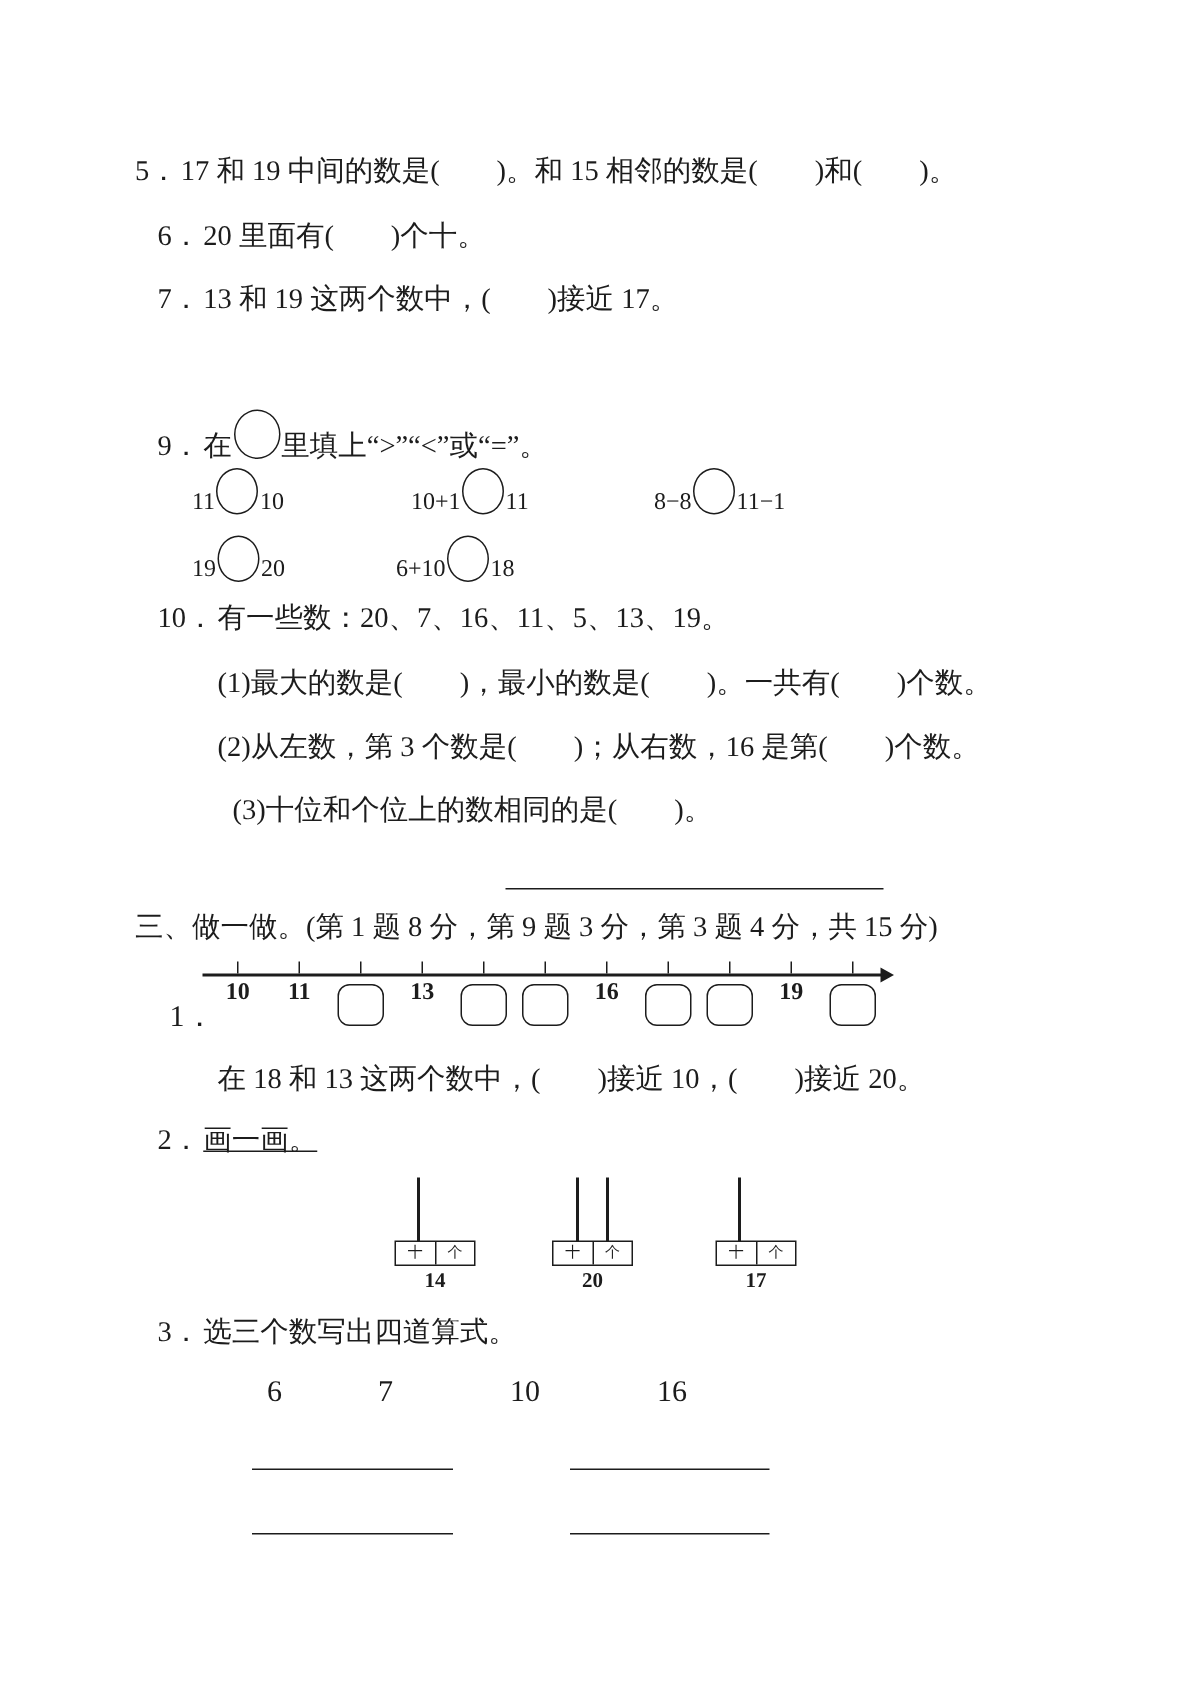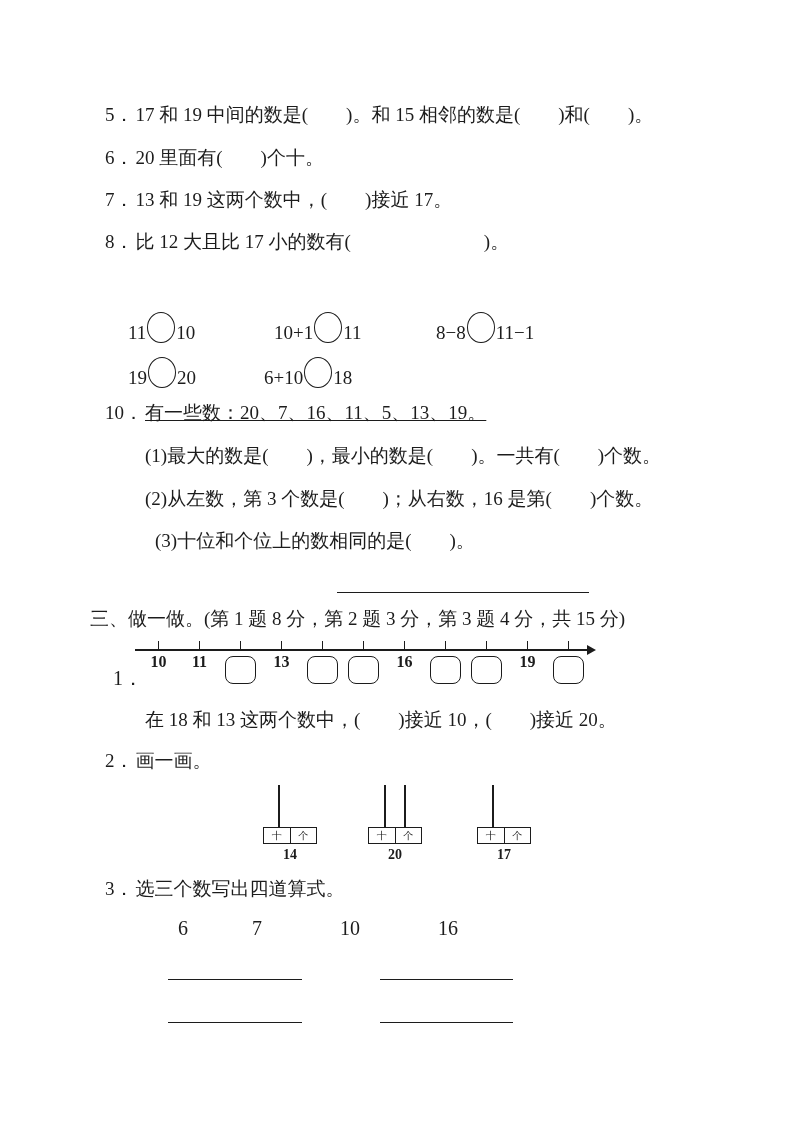--- a/index.html
+++ b/index.html
@@ -18,21 +18,21 @@
   .cmp-circle{
     display:inline-block;width:26px;height:29px;
     border:1.6px solid #1c1c1c;border-radius:50%;
     vertical-align:-4px;margin:0 1px;
   }
   .hdr-circle{
     display:inline-block;width:29px;height:31px;
     border:1.6px solid #1c1c1c;border-radius:50%;
     vertical-align:-3px;margin:0 1px;
   }
-  .cmp{position:absolute;white-space:nowrap;font-size:19px;}
+  .cmp{position:absolute;white-space:nowrap;font-size:16px;}
   
   .numberline{position:absolute;left:135px;top:641px;width:466px;height:52px;}
   .nl-line{position:absolute;left:0;top:8px;width:454px;height:1.6px;background:#1c1c1c;}
   .nl-arrow{position:absolute;left:452px;top:3.5px;width:0;height:0;
     border-left:9px solid #1c1c1c;border-top:5px solid transparent;border-bottom:5px solid transparent;}
   .nl-cells{position:absolute;left:3px;top:0;display:flex;}
   .nl-cell{width:41px;display:flex;flex-direction:column;align-items:center;}
   .nl-tick{width:1.6px;height:8px;background:#1c1c1c;}
   .nl-label{font-weight:bold;font-size:16px;margin-top:4px;line-height:1.1;}
   .nl-box{width:29px;height:26px;border:1.7px solid #1c1c1c;border-radius:8px;margin-top:7px;background:#fff;}
@@ -45,63 +45,63 @@
   .pv-num{position:absolute;top:62px;left:0;width:54px;text-align:center;font-size:14px;font-weight:bold;}
   
   .blank{position:absolute;height:0;border-bottom:1.5px solid #1c1c1c;}
   .num-choice{position:absolute;font-size:20px;}
 </style>
 </head>
 <body>
 
 <div class="page">
 
-  <div class="line" style="left:105px;top:103px;">
+  <div class="line" style="left:90px;top:103px;">
     <span class="qnum">5．</span><span>17 和 19 中间的数是(　　)。和 15 相邻的数是(　　)和(　　)。</span>
   </div>
 
   <div class="line" style="left:105px;top:146px;">
     <span class="qnum">6．</span><span>20 里面有(　　)个十。</span>
   </div>
 
   <div class="line" style="left:105px;top:188px;">
     <span class="qnum">7．</span><span>13 和 19 这两个数中，(　　)接近 17。</span>
   </div>
 
-  <div class="line" style="left:105px;top:230px;">
-    <span class="qnum">8．</span><span>比 12 大且比 17 小的数有(　　　　　　　)。</span>
+
+  <div class="line" style="left:105px;top:273px;">
+    <span class="qnum">9．</span><span>在</span><span class="hdr-circle"></span><span>里填上“&gt;”“&lt;”或“=”。</span>
   </div>
-
 
   <div class="cmp" style="left:128px;top:312px;">
     <span>11</span><span class="cmp-circle"></span><span>10</span>
   </div>
   <div class="cmp" style="left:274px;top:312px;">
     <span>10+1</span><span class="cmp-circle"></span><span>11</span>
   </div>
   <div class="cmp" style="left:436px;top:312px;">
     <span>8−8</span><span class="cmp-circle"></span><span>11−1</span>
   </div>
 
   <div class="cmp" style="left:128px;top:357px;">
     <span>19</span><span class="cmp-circle"></span><span>20</span>
   </div>
   <div class="cmp" style="left:264px;top:357px;">
     <span>6+10</span><span class="cmp-circle"></span><span>18</span>
   </div>
 
-  <div class="line" style="left:105px;top:401px;text-decoration:underline;">
+  <div class="line" style="left:105px;top:401px;">
     <span class="qnum">10．</span><span>有一些数：20、7、16、11、5、13、19。</span>
   </div>
   <div class="line" style="left:145px;top:444px;">(1)最大的数是(　　)，最小的数是(　　)。一共有(　　)个数。</div>
   <div class="line" style="left:145px;top:487px;">(2)从左数，第 3 个数是(　　)；从右数，16 是第(　　)个数。</div>
   <div class="line" style="left:155px;top:529px;">(3)十位和个位上的数相同的是(　　)。</div>
   <div class="blank" style="left:337px;top:592px;width:252px;"></div>
 
-  <div class="line" style="left:90px;top:607px;">三、做一做。(第 1 题 8 分，第 2 题 3 分，第 3 题 4 分，共 15 分)</div>
+  <div class="line" style="left:90px;top:607px;">三、做一做。(第 1 题 8 分，第 9 题 3 分，第 3 题 4 分，共 15 分)</div>
 
   <div class="line" style="left:113px;top:666px;font-size:20px;">1．</div>
   <div class="numberline">
     <div class="nl-line"></div>
     <div class="nl-arrow"></div>
     <div class="nl-cells">
       <div class="nl-cell">
           <div class="nl-tick"></div>
           <div class="nl-label">10</div>
         </div>
@@ -142,21 +142,21 @@
           <div class="nl-label">19</div>
         </div>
       <div class="nl-cell">
           <div class="nl-tick"></div>
           <div class="nl-box"></div>
         </div>
     </div>
   </div>
   <div class="line" style="left:145px;top:708px;">在 18 和 13 这两个数中，(　　)接近 10，(　　)接近 20。</div>
 
-  <div class="line" style="left:105px;top:749px;">
+  <div class="line" style="left:105px;top:749px;text-decoration:underline;">
     <span class="qnum">2．</span><span>画一画。</span>
   </div>
 
   <div class="diagram" style="left:263px;top:785px;">
     <div class="stick" style="left:15px;"></div>
     <div class="pv-box">
       <div class="pv-cell tens">十</div>
       <div class="pv-cell">个</div>
     </div>
     <div class="pv-num">14</div>

